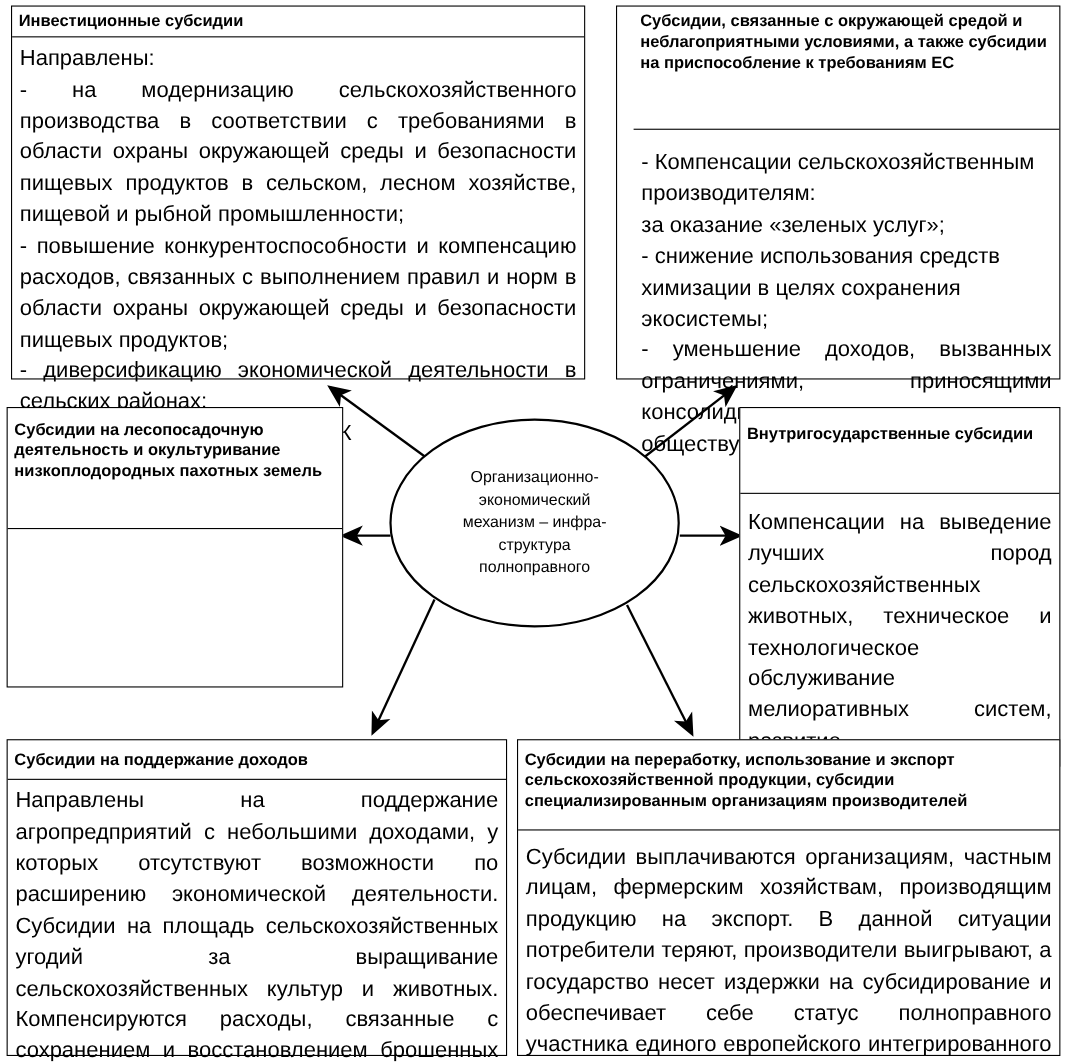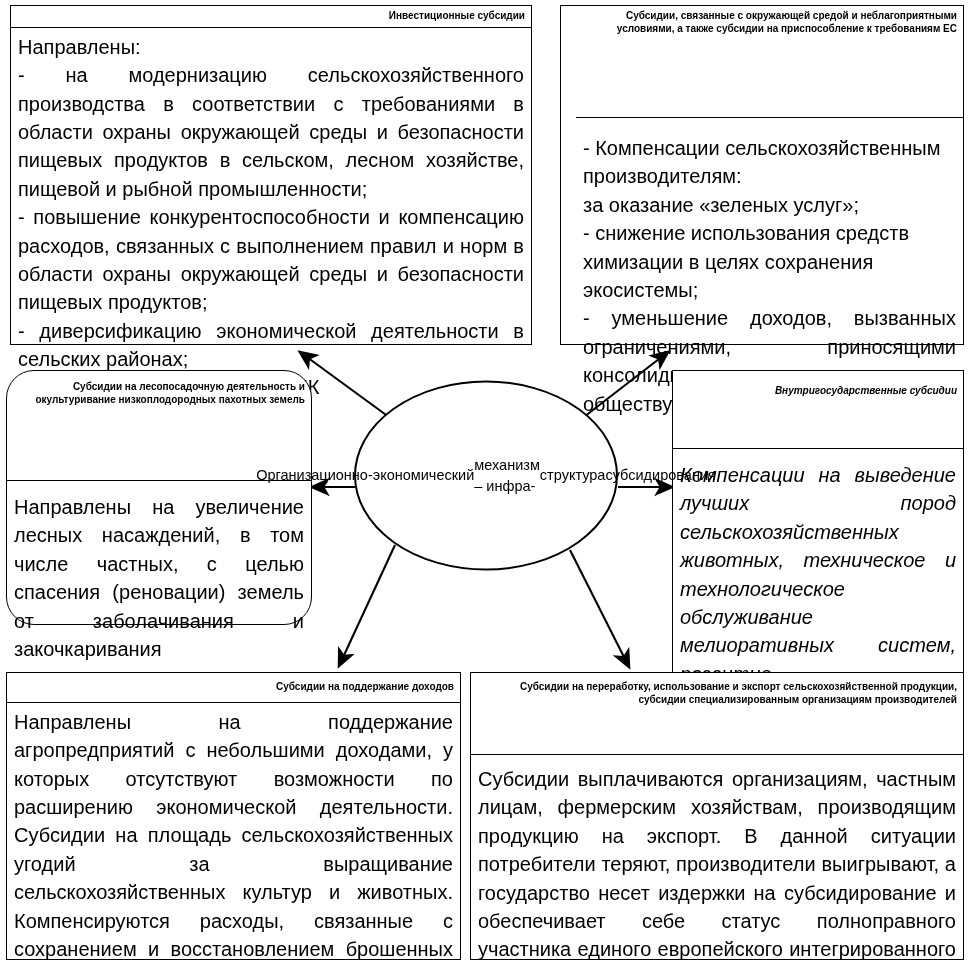--- a/index.html
+++ b/index.html
@@ -19,22 +19,22 @@
     background: #ffffff;
   }
   .box {
     position: absolute;
     border: 1.5px solid #000;
     box-sizing: border-box;
     background: #fff;
   }
   .box-title {
     font-weight: bold;
-    font-size: 10px;
-    text-align: right;
+    font-size: 15px;
+    text-align: left;
     padding: 4px 6px;
     line-height: 1.28;
     box-sizing: border-box;
   }
   .box-title.bordered {
     border-bottom: 1.5px solid #000;
   }
   .box-body {
     font-size: 20px;
     line-height: 1.42;
@@ -63,21 +63,21 @@
     left: 0;
     top: 0;
   }
   #center-label {
     position: absolute;
     left: 0;
     top: 0;
     width: 268px;
     height: 195px;
     display: flex;
-    flex-direction: row;
+    flex-direction: column;
     align-items: center;
     justify-content: center;
     font-size: 14.5px;
     line-height: 1.42;
     text-align: left;
   }
   #arrows {
     position: absolute;
     left: 0;
     top: 0;
@@ -119,28 +119,25 @@
   <div class="box" style="left:560px; top:5px; width:404px; height:340px;padding-left:15px;">
     <div class="box-title bordered" style="height:112px;">Субсидии, связанные с окружающей средой и неблагоприятными условиями, а также субсидии на приспособление к требованиям ЕС</div>
     <div class="box-body" style="padding-top:16px;">
       <p class="just-left">- Компенсации сельскохозяйственным производителям:</p>
       <p class="just-left">за оказание «зеленых услуг»;</p>
       <p class="just-left">- снижение использования средств химизации в целях сохранения экосистемы;</p>
       <p>- уменьшение доходов, вызванных ограничениями, приносящими консолидированную помощь всему обществу</p>
     </div>
   </div>
 
-  <div class="box" style="left:6px; top:370px; width:306px; height:255px;border-radius:28px;">
+  <div class="box" style="left:6px; top:370px; width:306px; height:255px;">
     <div class="box-title bordered" style="height:110px; padding-top:10px;">Субсидии на лесопосадочную деятельность и окультуривание  низкоплодородных пахотных земель</div>
-    <div class="box-body" style="padding-top:12px;">
-      <p>Направлены на увеличение лесных насаждений, в том числе частных, с целью спасения (реновации) земель от заболачивания и закочкаривания</p>
-    </div>
   </div>
 
-  <div class="box" style="left:672px; top:370px; width:292px; height:327px;font-style:italic;">
+  <div class="box" style="left:672px; top:370px; width:292px; height:327px;">
     <div class="box-title bordered" style="height:78px; padding-top:14px;">Внутригосударственные субсидии</div>
     <div class="box-body" style="padding-top:12px;">
       <p>Компенсации на выведение лучших пород сельскохозяйственных животных, техническое и технологическое обслуживание мелиоративных систем, развитие конкурентоспособного АПК</p>
     </div>
   </div>
 
   <div class="box" style="left:6px; top:672px; width:455px; height:288px;">
     <div class="box-title bordered" style="padding-top:8px; padding-bottom:8px;">Субсидии на поддержание доходов</div>
     <div class="box-body" style="">
       <p>Направлены на поддержание агропредприятий с небольшими доходами, у которых отсутствуют возможности по расширению экономической деятельности. Субсидии на площадь сельскохозяйственных угодий за выращивание сельскохозяйственных культур и животных. Компенсируются расходы, связанные с сохранением и восстановлением брошенных земель</p>
@@ -156,17 +153,17 @@
 
   <div id="center-node">
     <svg width="268" height="195">
       <ellipse cx="134" cy="97.5" rx="131" ry="94" fill="#ffffff" stroke="#000000" stroke-width="2"></ellipse>
     </svg>
     <div id="center-label">
       <span>Организационно-</span>
       <span>экономический</span>
       <span>механизм – инфра-</span>
       <span>структура</span>
-      <span>субсидирования</span>
+      <span>полноправного</span>
     </div>
   </div>
 
 </div>
 
 </body></html>

